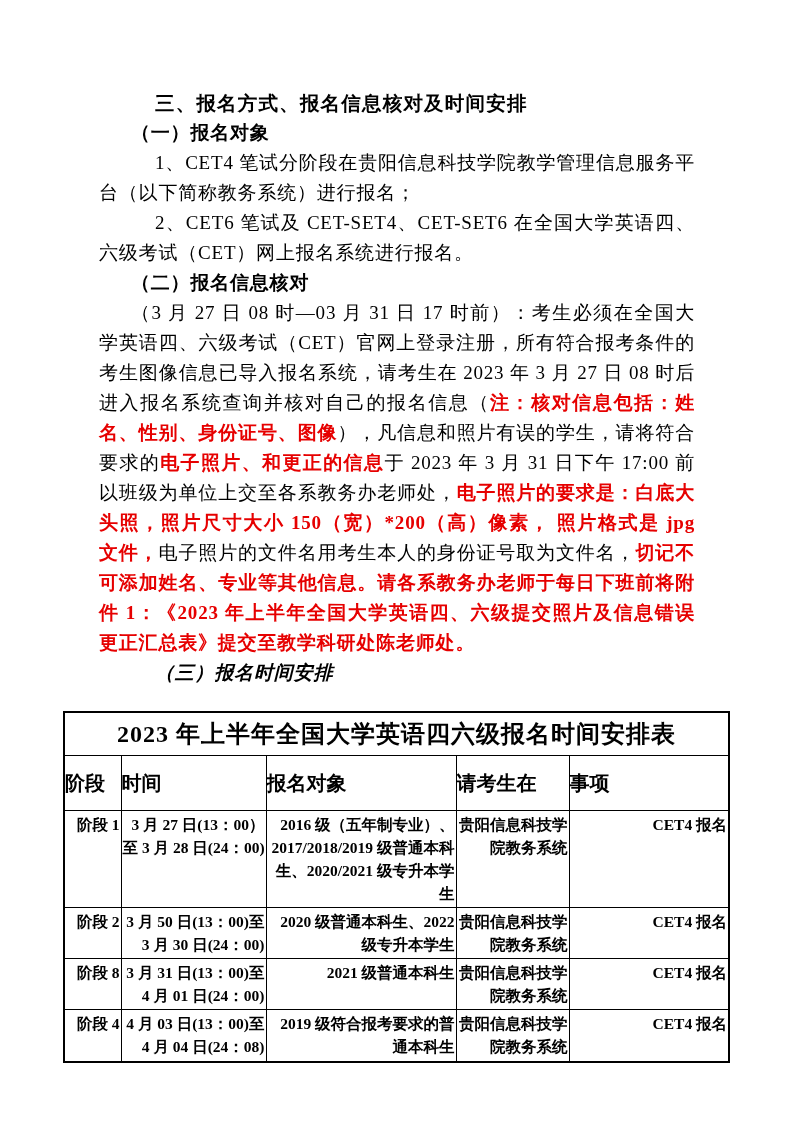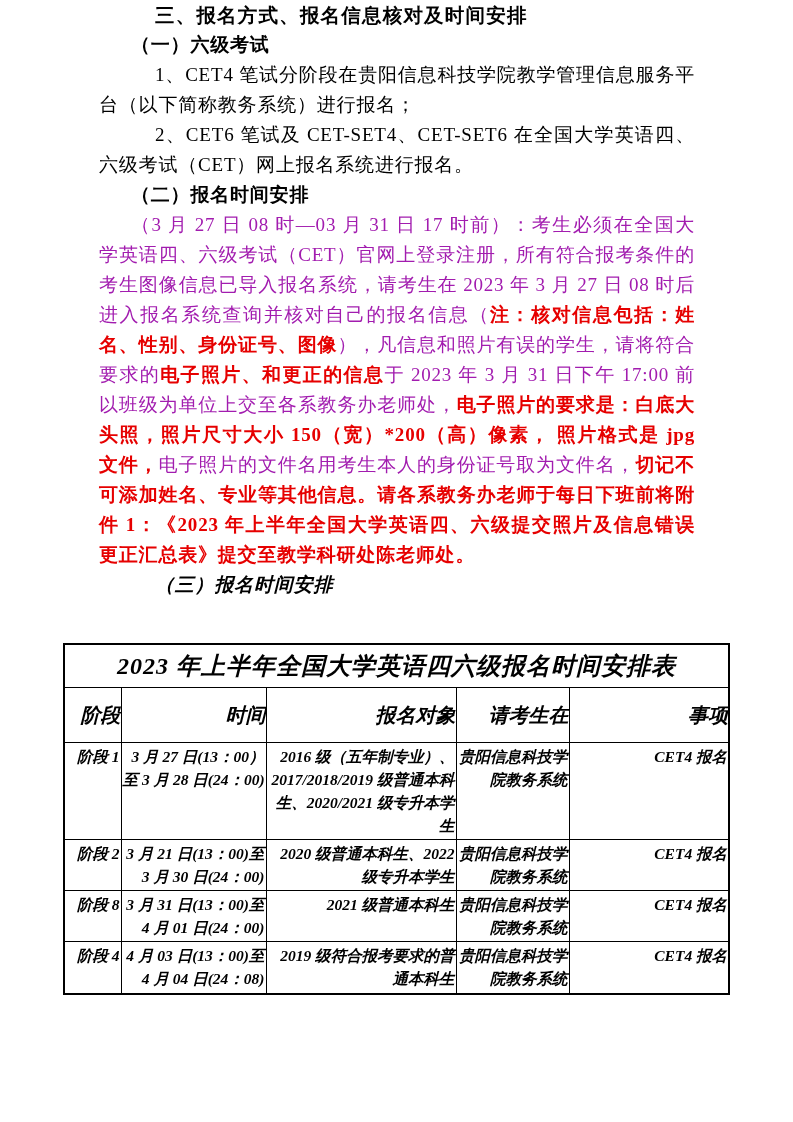--- a/index.html
+++ b/index.html
@@ -11,67 +11,67 @@
   .page { position:relative; width:793px; height:1122px; overflow:hidden; background:#fff; }
   .textblock {
     margin:0 0 0 99px; width:596px;
     font-size:19px; line-height:30px; letter-spacing:0.8px;
     text-align:justify;
   }
   .heading {
     font-family:"Liberation Sans","DejaVu Sans",sans-serif;
     font-weight:bold; font-size:19.5px; letter-spacing:1.2px;
     text-indent:56px; text-align:left;
+    padding-top:88px;
   }
   .subhead { font-weight:bold; text-indent:32px; }
   .subhead.deep { text-indent:56px;font-style:italic; }
   .indent3 { text-indent:56px; }
   .indent2 { text-indent:32px; }
-  .seg-black { color:#a21caf; }
+  .seg-black { color:#000000; }
   .seg-red { color:var(--red,#e60000); font-weight:bold; }
 
   table.schedule {
     border-collapse:collapse; table-layout:fixed;
-    margin:43px 0 0 63px; width:665px;
+    margin:23px 0 0 63px; width:665px;
     border:2px solid #000;
-    font-style:italic;
   }
   .schedule td, .schedule th {
     border:1px solid #000; vertical-align:top;
     padding:2px 1px; font-size:15.5px; line-height:23px;
     font-weight:bold; text-align:right; overflow:hidden;
   }
   .t-title td {
     font-size:24px; font-weight:bold; text-align:center;
     line-height:34px; height:34px; padding:4px 0; letter-spacing:1px;
     vertical-align:middle;
   }
   .t-head th {
-    font-size:20px; text-align:right; line-height:24px;
+    font-size:20px; text-align:left; line-height:24px;
     height:26px; padding:14px 0; vertical-align:middle;
   }
   .c-stage { font-weight:normal; }
   .tl { display:block; white-space:nowrap; }
   tr.r1 { height:70px; }
   tr.r2 { height:46px; }
   tr.r3 { height:48px; }
   tr.r4 { height:52px; }
 </style>
 </head>
 <body>
 
 <div class="page">
 
   <div class="textblock heading">三、报名方式、报名信息核对及时间安排</div>
 
-  <p class="textblock subhead">（一）六级考试</p>
+  <p class="textblock subhead">（一）报名对象</p>
   <p class="textblock indent3">1、CET4 笔试分阶段在贵阳信息科技学院教学管理信息服务平台（以下简称教务系统）进行报名；</p>
   <p class="textblock indent3">2、CET6 笔试及 CET-SET4、CET-SET6 在全国大学英语四、六级考试（CET）网上报名系统进行报名。</p>
 
-  <p class="textblock subhead">（二）报名时间安排</p>
+  <p class="textblock subhead">（二）报名信息核对</p>
   <p class="textblock indent2"><span class="seg-black">（3 月 27 日 08 时—03 月 31 日 17 时前）：考生必须在全国大学英语四、六级考试（CET）官网上登录注册，所有符合报考条件的考生图像信息已导入报名系统，请考生在 2023 年 3 月 27 日 08 时后进入报名系统查询并核对自己的报名信息（</span><span class="seg-red">注：核对信息包括：姓名、性别、身份证号、图像</span><span class="seg-black">），凡信息和照片有误的学生，请将符合要求的</span><span class="seg-red">电子照片、和更正的信息</span><span class="seg-black">于 2023 年 3 月 31 日下午 17:00 前以班级为单位上交至各系教务办老师处，</span><span class="seg-red">电子照片的要求是：白底大头照，照片尺寸大小 150（宽）*200（高）像素， 照片格式是 jpg 文件，</span><span class="seg-black">电子照片的文件名用考生本人的身份证号取为文件名，</span><span class="seg-red">切记不可添加姓名、专业等其他信息。请各系教务办老师于每日下班前将附件 1：《2023 年上半年全国大学英语四、六级提交照片及信息错误更正汇总表》提交至教学科研处陈老师处。</span></p>
 
   <p class="textblock subhead deep">（三）报名时间安排</p>
 
   <table class="schedule">
     <colgroup>
       <col style="width:57px">
         <col style="width:145px">
         <col style="width:190px">
         <col style="width:113px">
@@ -94,21 +94,21 @@
             <span class="tl">3 月 27 日(13：00）</span>
             <span class="tl">至 3 月 28 日(24：00)</span>
           </td>
         <td class="c-target">2016 级（五年制专业）、2017/2018/2019 级普通本科生、2020/2021 级专升本学生</td>
         <td class="c-system">贵阳信息科技学院教务系统</td>
         <td class="c-item">CET4 报名</td>
       </tr>
       <tr class="r2">
         <td class="c-stage">阶段 2</td>
         <td class="c-time">
-            <span class="tl">3 月 21 日(13：00)至</span>
+            <span class="tl">3 月 50 日(13：00)至</span>
             <span class="tl">3 月 30 日(24：00)</span>
           </td>
         <td class="c-target">2020 级普通本科生、2022 级专升本学生</td>
         <td class="c-system">贵阳信息科技学院教务系统</td>
         <td class="c-item">CET4 报名</td>
       </tr>
       <tr class="r3">
         <td class="c-stage">阶段 8</td>
         <td class="c-time">
             <span class="tl">3 月 31 日(13：00)至</span>

